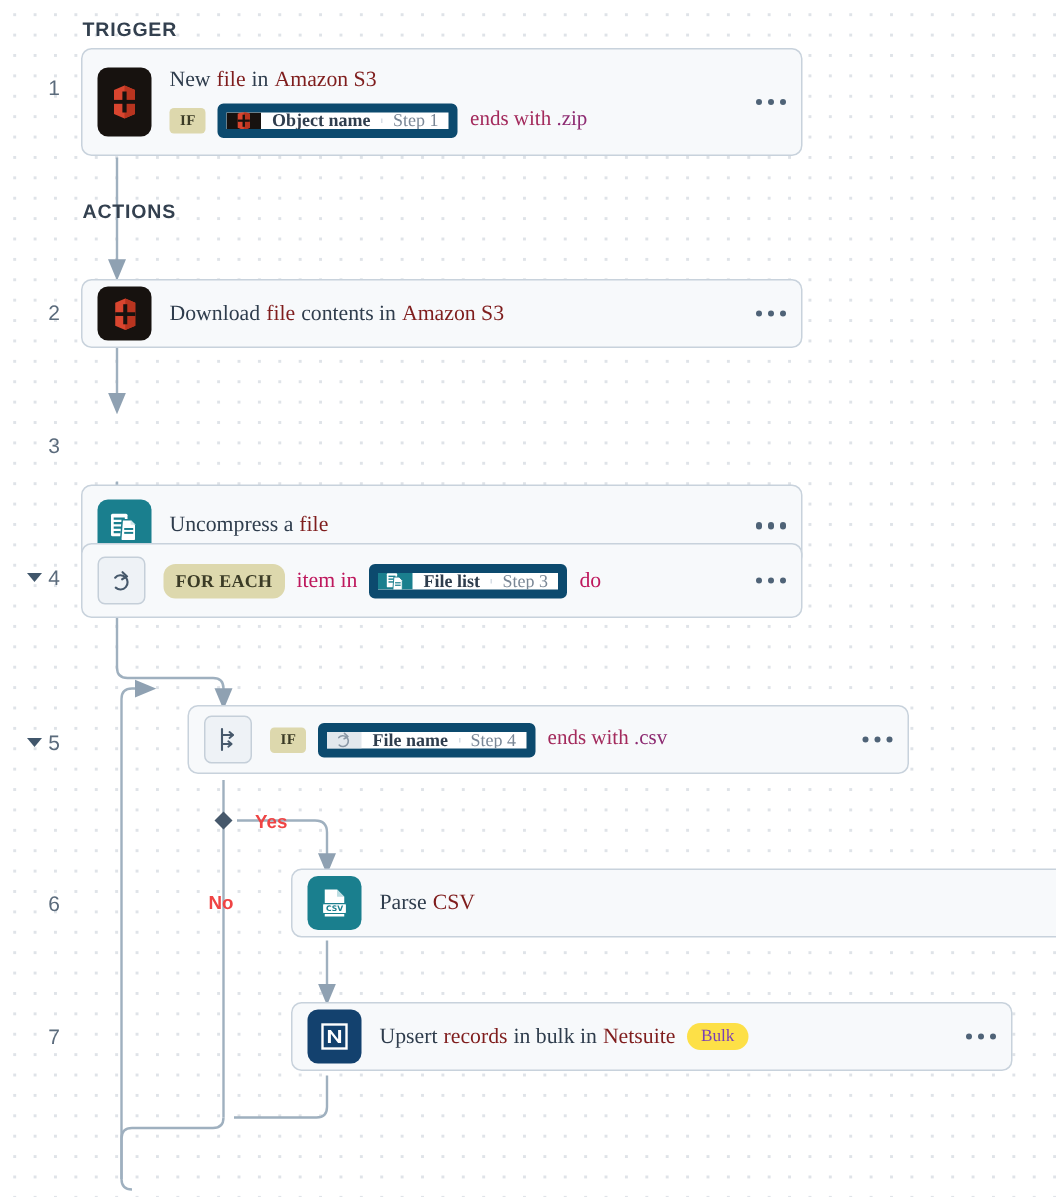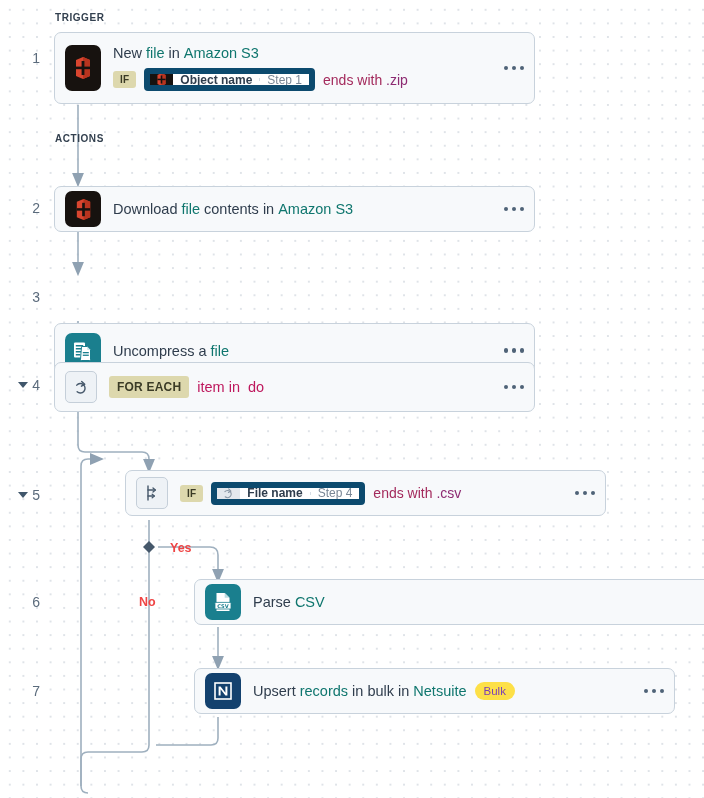--- a/index.html
+++ b/index.html
@@ -13,21 +13,21 @@
     background-position: 3px 3px;
     position:relative;
     overflow:hidden;
     color:#2f3d4d;
     -webkit-font-smoothing:antialiased;
   }
   #canvas { position:absolute; inset:0; }
   svg.wires { position:absolute; left:0; top:0; width:704px; height:798px; pointer-events:none; }
 
   .sect-label {
-    position:absolute; font-size:10px; font-weight:700;
+    position:absolute; font-size:13px; font-weight:700;
     letter-spacing:0.55px; color:#33404f;
   }
 
   .stepnum {
     position:absolute; font-size:14px; color:#5b6b7c;
     width:40px; text-align:right;
     display:flex; align-items:center; justify-content:flex-end; gap:4px;
   }
   .caret {
     width:0;height:0;border-left:5px solid transparent;border-right:5px solid transparent;
@@ -47,33 +47,33 @@
   .appicon {
     width:36px; height:46px; border-radius:7px;
     flex:0 0 auto; display:flex; align-items:center; justify-content:center;
     overflow:hidden;
   }
   .appicon.sq { height:36px; width:36px; }
   .ic-s3 { background:#17120f; }
   .ic-teal { background:#1a7f8e; }
   .ic-nav { background:#13416e; }
 
-  .body { margin-left:12px; display:flex; flex-direction:column; justify-content:center; gap:7px; flex:1 1 auto; min-width:0; }
+  .body { margin-left:12px; display:flex; flex-direction:column; justify-content:center; gap:7px; flex:1 1 auto; min-width:0;font-family:Liberation Serif, serif; }
   .titleline { font-size:14.5px; color:#2f3d4d; white-space:nowrap; display:flex; align-items:center; gap:0; }
-  .titleline .lk { color:#0f766e; }
+  .titleline .lk { color:#7f1d1d; }
   .titleline .pl { color:#2f3d4d; }
   .sp { display:inline-block; width:4px; }
 
   .condline { display:flex; align-items:center; gap:8px; white-space:nowrap; }
 
   .kw {
     background:#ddd8ad; color:#3a3a25; font-size:10px; font-weight:700;
     border-radius:3px; padding:3px 7px; letter-spacing:0.2px;
   }
-  .kw.foreach { background:#ddd8ad; color:#3b3b26; padding:4px 8px; font-size:12px; }
+  .kw.foreach { background:#ddd8ad; color:#3b3b26; padding:4px 8px; font-size:12px;border-radius:8px; }
 
   .token {
     display:inline-flex; align-items:stretch; height:23px;
     border:6px solid #0c4a6e; border-radius:4px; background:#ffffff; overflow:hidden;
   }
   .token .tic { width:23px; display:flex; align-items:center; justify-content:center; flex:0 0 auto; }
   .token .tic.s3 { background:#17120f; }
   .token .tic.teal { background:#1a7f8e; }
   .token .tic.grey { background:#e3e8ed; }
   .token .tname { font-size:12px; font-weight:700; color:#2f3d4d; padding:0 7px; display:flex; align-items:center; }
@@ -272,20 +272,36 @@
     <div class="ctrlbox">
       <svg width="17" height="17" viewBox="0 0 18 18" aria-hidden="true">
         <path d="M4 6.5 a5 5 0 1 1 0.4 7" fill="none" stroke="#46586b" stroke-width="1.5" stroke-linecap="round"></path>
         <path d="M9.2 2.6 L12.4 5.6 L8.9 7.6" fill="none" stroke="#46586b" stroke-width="1.5" stroke-linecap="round" stroke-linejoin="round"></path>
       </svg>
     </div>
     <div class="body" style="gap:0;">
       <div class="condline">
         <span class="kw foreach">FOR EACH</span>
         <span class="plain">item in</span>
+        <span class="token">
+          <span class="tic teal">
+            <svg width="15" height="15" viewBox="0 0 24 24" aria-hidden="true">
+              <rect x="3" y="3.5" width="11" height="15" rx="1" fill="#ffffff"></rect>
+              <rect x="4.8" y="6" width="7.4" height="1.5" fill="#1a7f8e"></rect>
+              <rect x="4.8" y="9" width="7.4" height="1.5" fill="#1a7f8e"></rect>
+              <rect x="4.8" y="12" width="7.4" height="1.5" fill="#1a7f8e"></rect>
+              <path d="M10.5 7.5 h5.6 l3.4 3.4 v9.6 a1 1 0 0 1 -1 1 h-8 a1 1 0 0 1 -1 -1 z" fill="#ffffff" stroke="#1a7f8e" stroke-width="1"></path>
+              <rect x="11.8" y="13" width="6" height="1.3" fill="#1a7f8e"></rect>
+              <rect x="11.8" y="15.6" width="6" height="1.3" fill="#1a7f8e"></rect>
+            </svg>
+          </span>
+          <span class="tname">File list</span>
+          <span class="tdiv"></span>
+          <span class="tstep">Step 3</span>
+        </span>
         <span class="plain">do</span>
       </div>
     </div>
     <div class="dots">
         <i></i>
         <i></i>
         <i></i>
       </div>
   </div>
 

